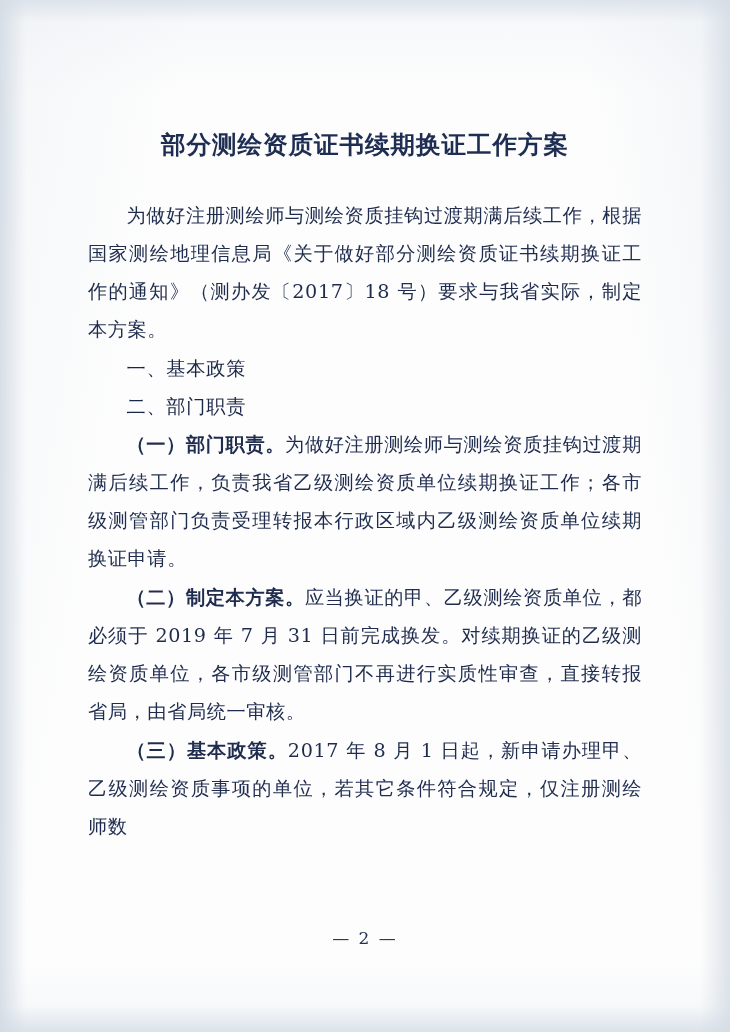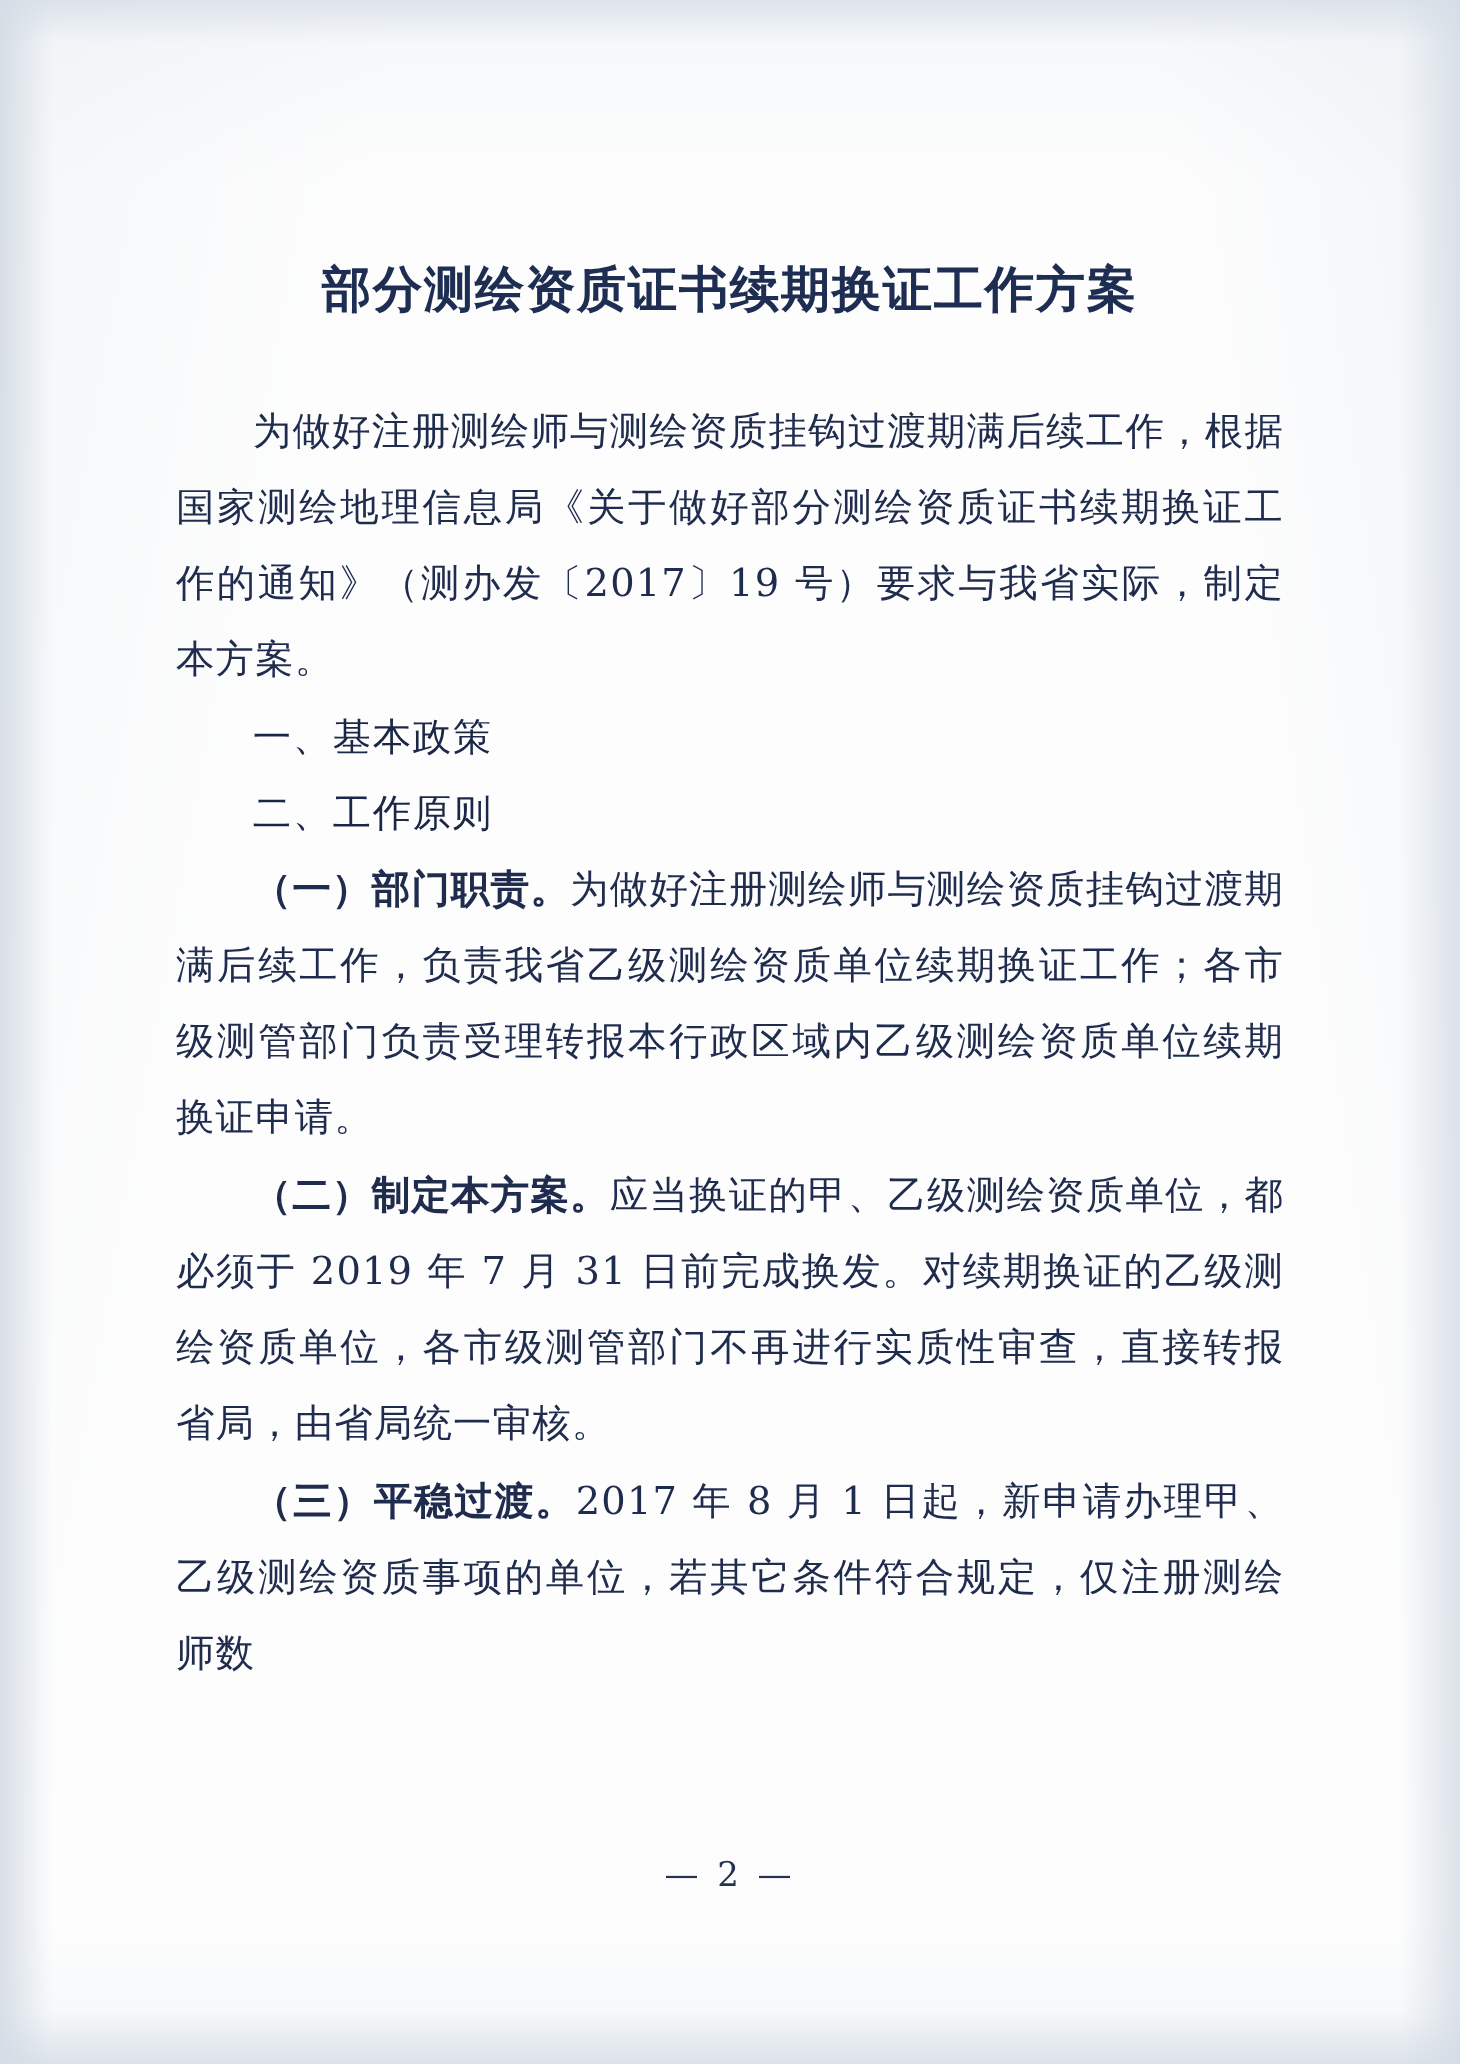--- a/index.html
+++ b/index.html
@@ -119,29 +119,29 @@
 <div class="page">
   <div class="edge-shadow-left"></div>
   <div class="edge-shadow-right"></div>
   <div class="edge-shadow-top"></div>
   <div class="edge-shadow-bottom"></div>
 
   <div class="content">
     <h1 class="doc-title">部分测绘资质证书续期换证工作方案</h1>
 
     <div class="body-block">
-      <p class="para">为做好注册测绘师与测绘资质挂钩过渡期满后续工作，根据国家测绘地理信息局《关于做好部分测绘资质证书续期换证工作的通知》（测办发〔2017〕19 号）要求与我省实际，制定本方案。</p>
+      <p class="para">为做好注册测绘师与测绘资质挂钩过渡期满后续工作，根据国家测绘地理信息局《关于做好部分测绘资质证书续期换证工作的通知》（测办发〔2017〕18 号）要求与我省实际，制定本方案。</p>
 
       <p class="heading">一、基本政策</p>
 
 
-      <p class="heading">二、工作原则</p>
+      <p class="heading">二、部门职责</p>
 
       <p class="para"><span class="lead">（一）部门职责。</span><span>为做好注册测绘师与测绘资质挂钩过渡期满后续工作，负责我省乙级测绘资质单位续期换证工作；各市级测管部门负责受理转报本行政区域内乙级测绘资质单位续期换证申请。</span></p>
 
       <p class="para"><span class="lead">（二）制定本方案。</span><span>应当换证的甲、乙级测绘资质单位，都必须于 2019 年 7 月 31 日前完成换发。对续期换证的乙级测绘资质单位，各市级测管部门不再进行实质性审查，直接转报省局，由省局统一审核。</span></p>
 
-      <p class="para"><span class="lead">（三）平稳过渡。</span><span>2017 年 8 月 1 日起，新申请办理甲、乙级测绘资质事项的单位，若其它条件符合规定，仅注册测绘师数</span></p>
+      <p class="para"><span class="lead">（三）基本政策。</span><span>2017 年 8 月 1 日起，新申请办理甲、乙级测绘资质事项的单位，若其它条件符合规定，仅注册测绘师数</span></p>
     </div>
   </div>
 
   <div class="footer">— 2 —</div>
 </div>
 
 </body></html>

